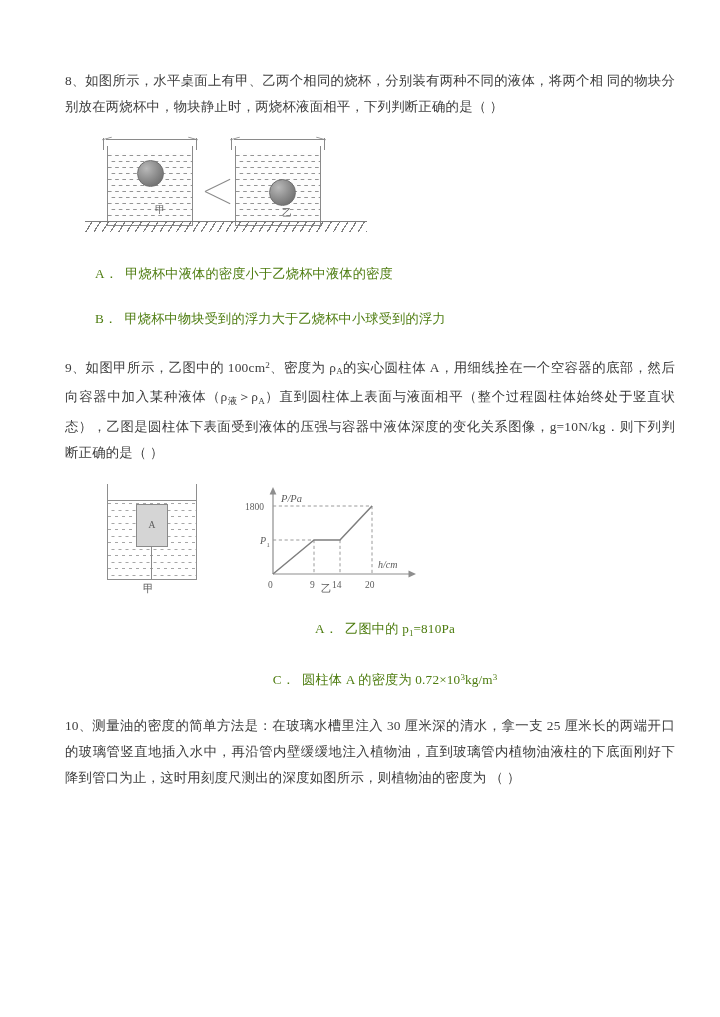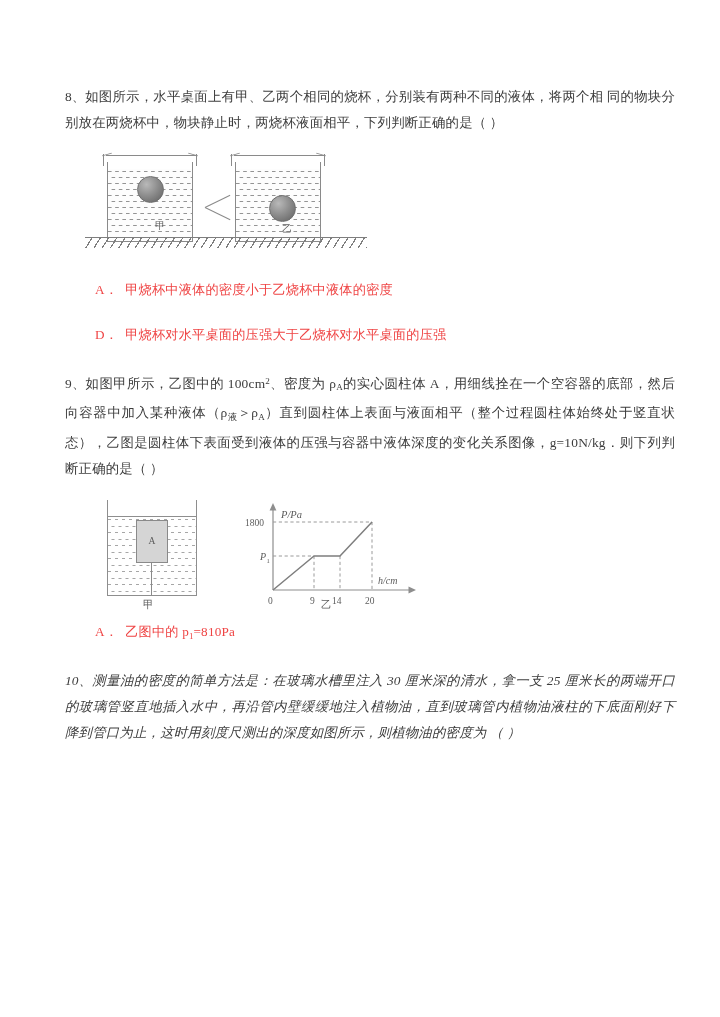--- a/index.html
+++ b/index.html
@@ -18,36 +18,36 @@
   .page {
     position: absolute;
     left: 0; top: 0;
     width: 720px;
     height: 1017px;
     background: #fff;
   }
   .content {
     position: absolute;
     left: 65px;
-    top: 84px;
+    top: 68px;
     width: 610px;
   }
   .qblock { margin-bottom: 0; }
   .stem {
     font-size: 13.4px;
     line-height: 26px;
     text-align: justify;
     letter-spacing: 0.2px;
     color: #3c3c3c;
   }
   .stem .num { letter-spacing: 0; }
   .opt {
     font-size: 13.2px;
     line-height: 24px;
-    color: #ef4444;
+    color: #4d7c0f;
     margin-left: 30px;
     letter-spacing: 0.2px;
   }
   .opt .lbl { margin-right: 7px; }
   .optwrap { margin-top: 16px; }
   .optwrap .opt { margin-bottom: 21px; }
   sub { font-size: 0.68em; vertical-align: -0.28em; letter-spacing: 0; }
   sup { font-size: 0.68em; vertical-align: 0.42em; letter-spacing: 0; }
 
   
@@ -317,21 +317,21 @@
           <div class="gline"></div>
           <div class="hatch"></div>
         </div>
       </div>
 
       <div class="optwrap">
         <div class="opt">
           <span class="lbl">A．</span><span>甲烧杯中液体的密度小于乙烧杯中液体的密度</span>
         </div>
         <div class="opt">
-          <span class="lbl">D．</span><span>甲烧杯对水平桌面的压强大于乙烧杯对水平桌面的压强</span>
+          <span class="lbl">B．</span><span>甲烧杯中物块受到的浮力大于乙烧杯中小球受到的浮力</span>
         </div>
       </div>
     </div>
 
     <div class="qblock" style="margin-top:6px;">
       <div class="stem">
         <span class="num">9、</span><span>如图甲所示，乙图中的 100cm</span><sup>2</sup><span>、密度为 ρ</span><sub>A</sub><span>的实心圆柱体 A，用细线拴在一个空容器的底部，然后向容器中加入某种液体（ρ</span><sub>液</sub><span>＞ρ</span><sub>A</sub><span>）直到圆柱体上表面与液面相平（整个过程圆柱体始终处于竖直状态），乙图是圆柱体下表面受到液体的压强与容器中液体深度的变化关系图像，g=10N/kg．则下列判断正确的是（        ）</span>
       </div>
 
       <div class="fig9">
@@ -384,27 +384,30 @@
 
             <text x="33" y="106" font-family="Liberation Serif, serif" font-size="9.5" fill="#5c5c5c">0</text>
             <text x="75" y="106" font-family="Liberation Serif, serif" font-size="9.5" fill="#5c5c5c">9</text>
             <text x="97" y="106" font-family="Liberation Serif, serif" font-size="9.5" fill="#5c5c5c">14</text>
             <text x="130" y="106" font-family="Liberation Serif, serif" font-size="9.5" fill="#5c5c5c">20</text>
           </svg>
         </div>
         <div class="yi-label">乙</div>
       </div>
 
-      <div class="optwrap" style="margin-top:4px;">
+      <div class="optwrap" style="margin-top:17px;text-align:center;">
         <div class="opt">
           <span class="lbl">A．</span><span>乙图中的 p</span><sub>1</sub><span>=810Pa</span>
         </div>
+        <div class="opt">
+          <span class="lbl">C．</span><span>圆柱体 A 的密度为 0.72×10</span><sup>3</sup><span>kg/m</span><sup>3</sup>
+        </div>
       </div>
     </div>
 
-    <div class="qblock" style="margin-top:0;font-style:italic;">
+    <div class="qblock" style="margin-top:0;">
       <div class="stem">
         <span class="num">10、</span><span>测量油的密度的简单方法是：在玻璃水槽里注入 30 厘米深的清水，拿一支 25 厘米长的两端开口的玻璃管竖直地插入水中，再沿管内壁缓缓地注入植物油，直到玻璃管内植物油液柱的下底面刚好下降到管口为止，这时用刻度尺测出的深度如图所示，则植物油的密度为 （        ）</span>
       </div>
     </div>
 
   </div>
 </div>
 
 </body></html>

